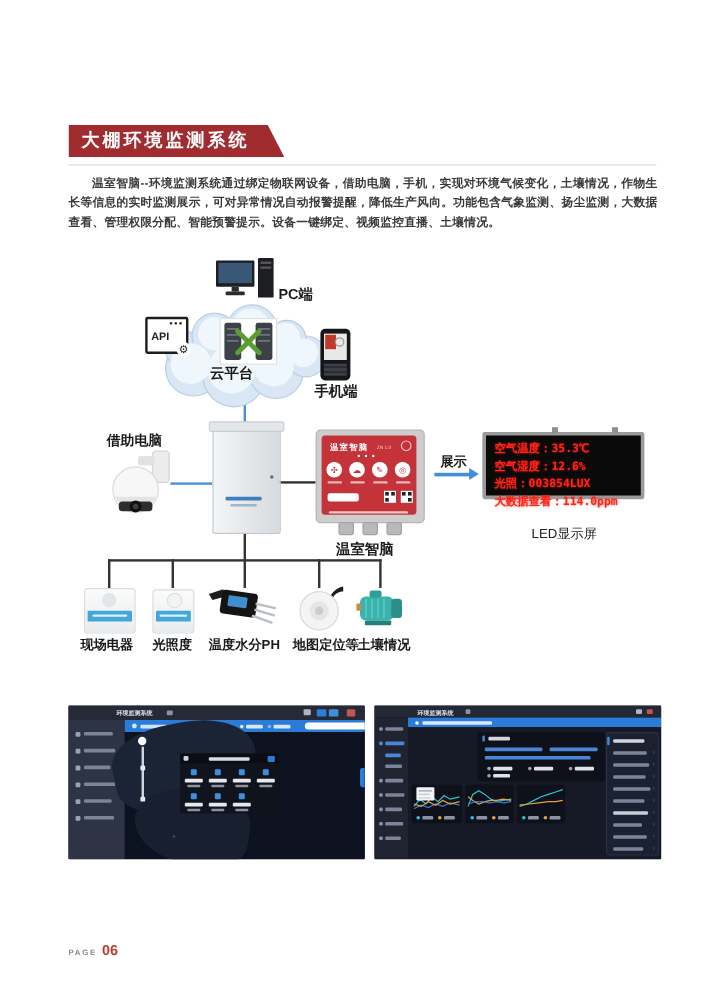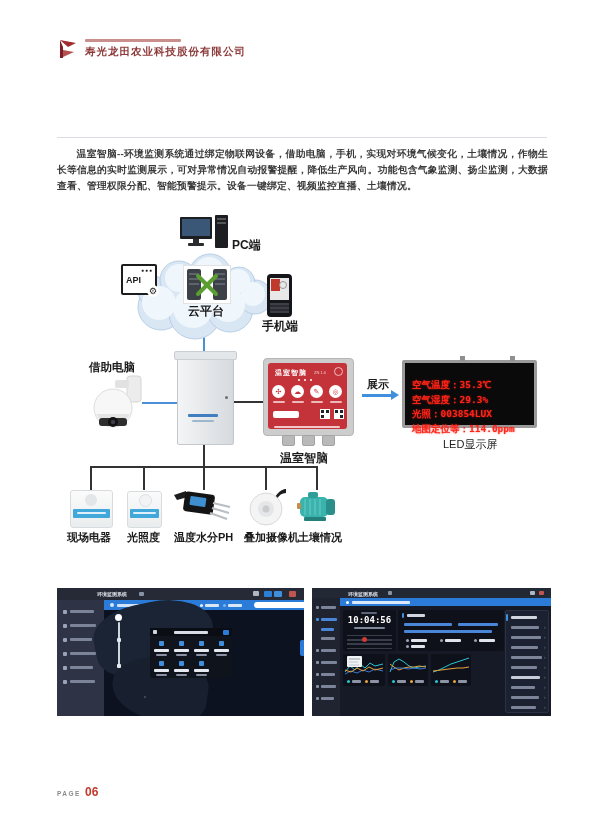--- a/index.html
+++ b/index.html
@@ -35,22 +35,22 @@
   .ctl-title{color:#fff;font-size:7px;font-weight:bold;letter-spacing:1px;position:absolute;left:7px;top:5px;}
   .ctl-model{color:#f3c9c9;font-size:4px;position:absolute;left:46px;top:7px;}
   .ctl-dot{position:absolute;width:2px;height:2px;border-radius:50%;background:#fff;top:16px;}
   .ctl-circle{position:absolute;top:22px;width:13px;height:13px;border-radius:50%;background:#fff;
               display:flex;align-items:center;justify-content:center;font-size:7px;color:#c4333a;}
   .ctl-sub{position:absolute;top:38px;width:12px;height:2px;background:#f0b9b9;border-radius:1px;}
   .ctl-qr{position:absolute;top:46px;width:10px;height:10px;background:#fff;}
   .ctl-qr i{position:absolute;background:#222;width:3px;height:3px;}
   .gland{position:absolute;top:76px;width:11px;height:9px;background:#b9b9b9;border-radius:2px;border:1px solid #a3a3a3;}
   
-  .led{left:347px;top:147px;width:135px;height:68px;background:#0a0a0a;border:3px solid #9a9a9a;
-       border-radius:2px;box-sizing:border-box;padding:15px 0 0 7px;}
+  .led{left:347px;top:147px;width:135px;height:56px;background:#0a0a0a;border:3px solid #9a9a9a;
+       border-radius:2px;box-sizing:border-box;padding:5px 0 0 7px;}
   .led .ln{font-family:"DejaVu Sans Mono",monospace;font-size:9.5px;font-weight:bold;color:#ff2418;
        line-height:1.55;white-space:nowrap;text-shadow:0 0 2px rgba(255,30,20,.7);}
   .led-tab{position:absolute;top:-7px;width:5px;height:5px;background:#8f8f8f;}
   .arrow{position:absolute;left:307px;top:181px;width:30px;height:3px;background:#3f8fdd;}
   .arrow:after{content:"";position:absolute;right:-7px;top:-4px;border-left:8px solid #3f8fdd;
        border-top:5.5px solid transparent;border-bottom:5.5px solid transparent;}
   
   .sensor-label{font-size:11px;}
   .sbox{position:absolute;background:linear-gradient(180deg,#fbfbfb,#e9ecee);border:1px solid #d8dcdf;border-radius:3px;}
   .sstrip{position:absolute;left:2px;right:2px;height:9px;background:#41a8d9;border-radius:1px;}
@@ -61,32 +61,24 @@
   .chev{position:absolute;color:#6b7383;font-size:5px;line-height:3px;}
   
   .foot-label{font-size:6.5px;font-weight:bold;color:#8a8a8a;letter-spacing:1.5px;}
   .foot-num{font-size:12px;font-weight:bold;color:#c0392b;margin-left:4px;}
 </style>
 </head>
 <body>
 
 <div class="page">
 
-  <div class="abs" style="left:57px;top:38px;display:flex;align-items:center;">
-    <svg width="22" height="22" viewBox="0 0 22 22">
-      <path d="M3 2 L19 5 L11 9 Z" fill="#a02c30"></path>
-      <path d="M3 2 L3 20 L6 20 L6 9 Z" fill="#7d1f24"></path>
-      <path d="M6 12 L17 14 L6 19 Z" fill="#b5524f"></path>
-    </svg>
-    <div style="margin-left:6px;">
-      <div class="logo-en-bar"></div>
-      <div class="logo-cn">寿光龙田农业科技股份有限公司</div>
-    </div>
+
+  <div class="abs banner">
+    <span>大棚环境监测系统</span>
   </div>
-
   <div class="abs rule"></div>
 
   <p class="abs intro">温室智脑--环境监测系统通过绑定物联网设备，借助电脑，手机，实现对环境气候变化，土壤情况，作物生长等信息的实时监测展示，可对异常情况自动报警提醒，降低生产风向。功能包含气象监测、扬尘监测，大数据查看、管理权限分配、智能预警提示。设备一键绑定、视频监控直播、土壤情况。</p>
 
   <div class="abs diagram">
 
     <div class="blue-line" style="left:148px;top:118px;width:2px;height:26px;"></div>
     <div class="blue-line" style="left:87px;top:189px;width:35px;height:2px;"></div>
     <div class="line" style="left:178px;top:188px;width:30px;height:2px;"></div>
     <div class="line" style="left:148px;top:231px;width:2px;height:22px;"></div>
@@ -148,21 +140,21 @@
           <line x1="31" y1="8" x2="41" y2="8"></line>
             <line x1="31" y1="13" x2="41" y2="13"></line>
             <line x1="31" y1="18" x2="41" y2="18"></line>
         </g>
         <g stroke="#5a9e32" stroke-width="4" stroke-linecap="round">
           <line x1="14" y1="10" x2="32" y2="28"></line>
             <line x1="32" y1="10" x2="14" y2="28"></line>
         </g>
       </svg>
     </div>
-    <div class="dlabel" style="left:133px;top:90px;font-size:12px;">云平台</div>
+    <div class="dlabel" style="left:120px;top:90px;font-size:12px;">云平台</div>
 
     <div class="abs" style="left:212px;top:61px;width:25px;height:43px;background:#15161a;border-radius:4px;">
       <div style="position:absolute;left:3px;top:4px;width:19px;height:22px;background:#e8e8e8;">
         <div style="position:absolute;left:1px;top:1px;width:9px;height:12px;background:#c0392b;"></div>
         <div style="position:absolute;right:2px;top:3px;width:6px;height:6px;border-radius:50%;border:1px solid #999;"></div>
       </div>
       <div style="position:absolute;left:3px;bottom:4px;width:19px;height:10px;background:#2a2c31;
                   background-image:repeating-linear-gradient(0deg,#3c3f45 0 2px,#2a2c31 2px 4px);"></div>
     </div>
     <div class="dlabel" style="left:207px;top:105px;font-size:12px;">手机端</div>
@@ -219,23 +211,23 @@
     </div>
     <div class="dlabel" style="left:225px;top:237px;font-size:12px;">温室智脑</div>
 
     <div class="dlabel" style="left:312px;top:164px;font-size:11px;">展示</div>
     <div class="arrow"></div>
 
     <div class="abs led">
       <div class="led-tab" style="left:55px;"></div>
       <div class="led-tab" style="left:105px;"></div>
       <div class="ln">空气温度：35.3℃</div>
-      <div class="ln">空气湿度：29.3%</div>
+      <div class="ln">空气湿度：12.6%</div>
       <div class="ln">光照：003854LUX</div>
-      <div class="ln">地图定位等：114.0ppm</div>
+      <div class="ln">大数据查看：114.0ppm</div>
     </div>
     <div class="dlabel" style="left:388px;top:224px;font-size:11px;font-weight:normal;color:#222;">LED显示屏</div>
 
     <div class="sbox" style="left:15px;top:277px;width:41px;height:36px;">
       <div style="position:absolute;left:14px;top:3px;width:12px;height:12px;border-radius:50%;background:#e3e6e8;"></div>
       <div class="sstrip" style="top:18px;">
           <i></i>
         </div>
     </div>
     <div class="sbox" style="left:72px;top:278px;width:33px;height:35px;">
@@ -269,21 +261,21 @@
           <line x1="14" y1="8" x2="14" y2="24"></line>
           <line x1="19" y1="8" x2="19" y2="24"></line>
           <line x1="24" y1="8" x2="24" y2="24"></line>
         </g>
       <rect x="8" y="26" width="22" height="4" rx="1" fill="#23807b"></rect>
       <rect x="1" y="12" width="4" height="6" rx="1" fill="#c98a4b"></rect>
     </svg>
     <div class="dlabel sensor-label" style="left:12px;top:317px;">现场电器</div>
     <div class="dlabel sensor-label" style="left:72px;top:317px;">光照度</div>
     <div class="dlabel sensor-label" style="left:119px;top:317px;">温度水分PH</div>
-    <div class="dlabel sensor-label" style="left:189px;top:317px;">叠加摄像机</div>
+    <div class="dlabel sensor-label" style="left:189px;top:317px;">地图定位等</div>
     <div class="dlabel sensor-label" style="left:243px;top:317px;">土壤情况</div>
   </div>
 
   <div class="shot" style="left:57px;top:588px;width:247px;height:128px;">
     <div class="abs" style="left:0;top:0;width:247px;height:12px;background:#252a36;">
       <div class="tiny" style="left:40px;top:3px;font-weight:bold;">环境监测系统</div>
       <div class="bar" style="left:82px;top:4px;width:5px;height:4px;background:#8892a5;"></div>
       <div class="bar" style="left:196px;top:3px;width:6px;height:5px;background:#aeb6c4;"></div>
       <div class="bar" style="left:207px;top:3px;width:8px;height:6px;background:#2b7fd6;"></div>
       <div class="bar" style="left:217px;top:3px;width:8px;height:6px;background:#3f8fdd;"></div>
@@ -380,28 +372,20 @@
         <div class="bar" style="left:9px;top:87px;width:15px;height:2.5px;"></div>
       <div class="bar" style="left:4px;top:99px;width:3px;height:3px;background:#8892a5;"></div>
         <div class="bar" style="left:9px;top:99px;width:13px;height:2.5px;"></div>
     </div>
     <div class="abs" style="left:28px;top:10px;width:211px;height:8px;background:#2b7cd9;">
       <div class="bar" style="left:6px;top:2.5px;width:3px;height:3px;border-radius:50%;background:#fff;"></div>
       <div class="bar" style="left:12px;top:2.5px;width:58px;height:3px;background:#d9e8fa;"></div>
     </div>
     <div class="abs" style="left:28px;top:18px;width:211px;height:110px;background:#161a27;">
 
-      <div class="abs" style="left:3px;top:4px;width:53px;height:41px;background:#0e1119;border-radius:2px;">
-        <div class="bar" style="left:18px;top:2px;width:16px;height:2px;background:#5b6476;"></div>
-        <div style="position:absolute;left:0;top:5px;width:53px;text-align:center;font-size:9px;font-weight:bold;color:#fff;font-family:'DejaVu Sans Mono',monospace;">10:04:56</div>
-        <div class="bar" style="left:11px;top:17px;width:31px;height:2px;background:#7e8798;"></div>
-        <div class="abs" style="left:4px;top:22px;width:45px;height:17px;
-             background-image:repeating-linear-gradient(90deg,#59627400 0 1.5px,#59627400 1.5px 6.4px),repeating-linear-gradient(0deg,#596274 0 1.5px,#0e111900 1.5px 4.2px);opacity:.55;"></div>
-        <div class="abs" style="left:19px;top:27px;width:5px;height:5px;border-radius:50%;background:#d23b35;"></div>
-      </div>
 
       <div class="abs" style="left:58px;top:4px;width:106px;height:41px;background:#0e1119;border-radius:2px;">
         <div class="bar" style="left:4px;top:3px;width:2px;height:5px;background:#3f8fdd;"></div>
         <div class="bar" style="left:9px;top:4px;width:18px;height:3px;background:#cfd4df;"></div>
         <div class="bar" style="left:6px;top:13px;width:48px;height:2.5px;background:#4a86d8;"></div>
         <div class="bar" style="left:60px;top:13px;width:40px;height:2.5px;background:#4a86d8;"></div>
         <div class="bar" style="left:6px;top:20px;width:88px;height:2.5px;background:#4a86d8;"></div>
         <div class="bar" style="left:8px;top:29px;width:3px;height:3px;border-radius:50%;background:#9aa3b5;"></div>
         <div class="bar" style="left:13px;top:29px;width:16px;height:2.5px;background:#dfe3ea;"></div>
         <div class="bar" style="left:42px;top:29px;width:3px;height:3px;border-radius:50%;background:#9aa3b5;"></div>

